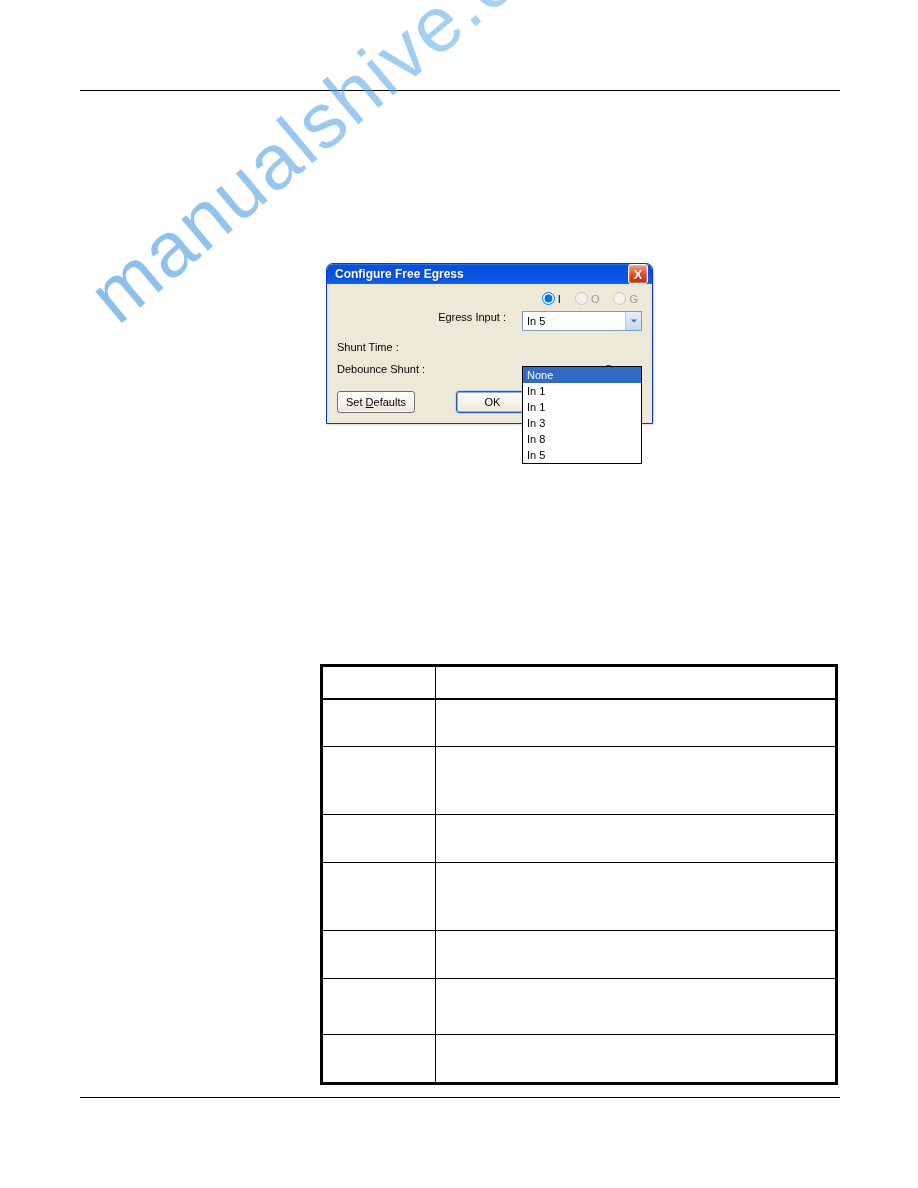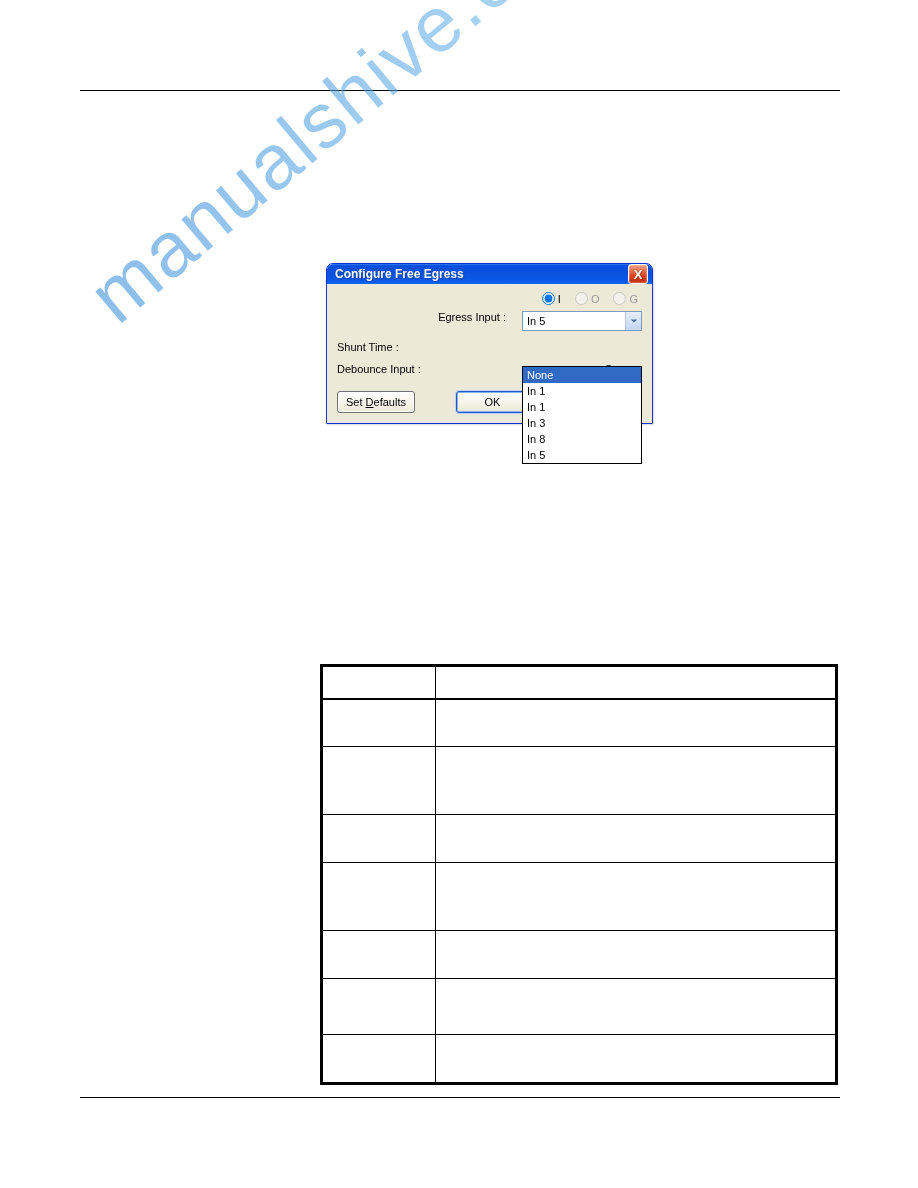--- a/index.html
+++ b/index.html
@@ -226,21 +226,21 @@
                 </svg>
             </span>
           </div>
         </div>
 
         <div class="second-row">
           <span class="sec-label">Shunt Time :</span>
         </div>
 
         <div class="third-row">
-          <span class="sec-label">Debounce Input :</span>
+          <span class="sec-label">Debounce Shunt :</span>
           <span class="sec-suffix">Sec</span>
         </div>
 
         <div class="dropdown-list" style="top:19px;">
           <div class="opt sel">None</div>
           <div class="opt">In 1</div>
           <div class="opt">In 1</div>
           <div class="opt">In 3</div>
           <div class="opt">In 8</div>
           <div class="opt">In 5</div>

